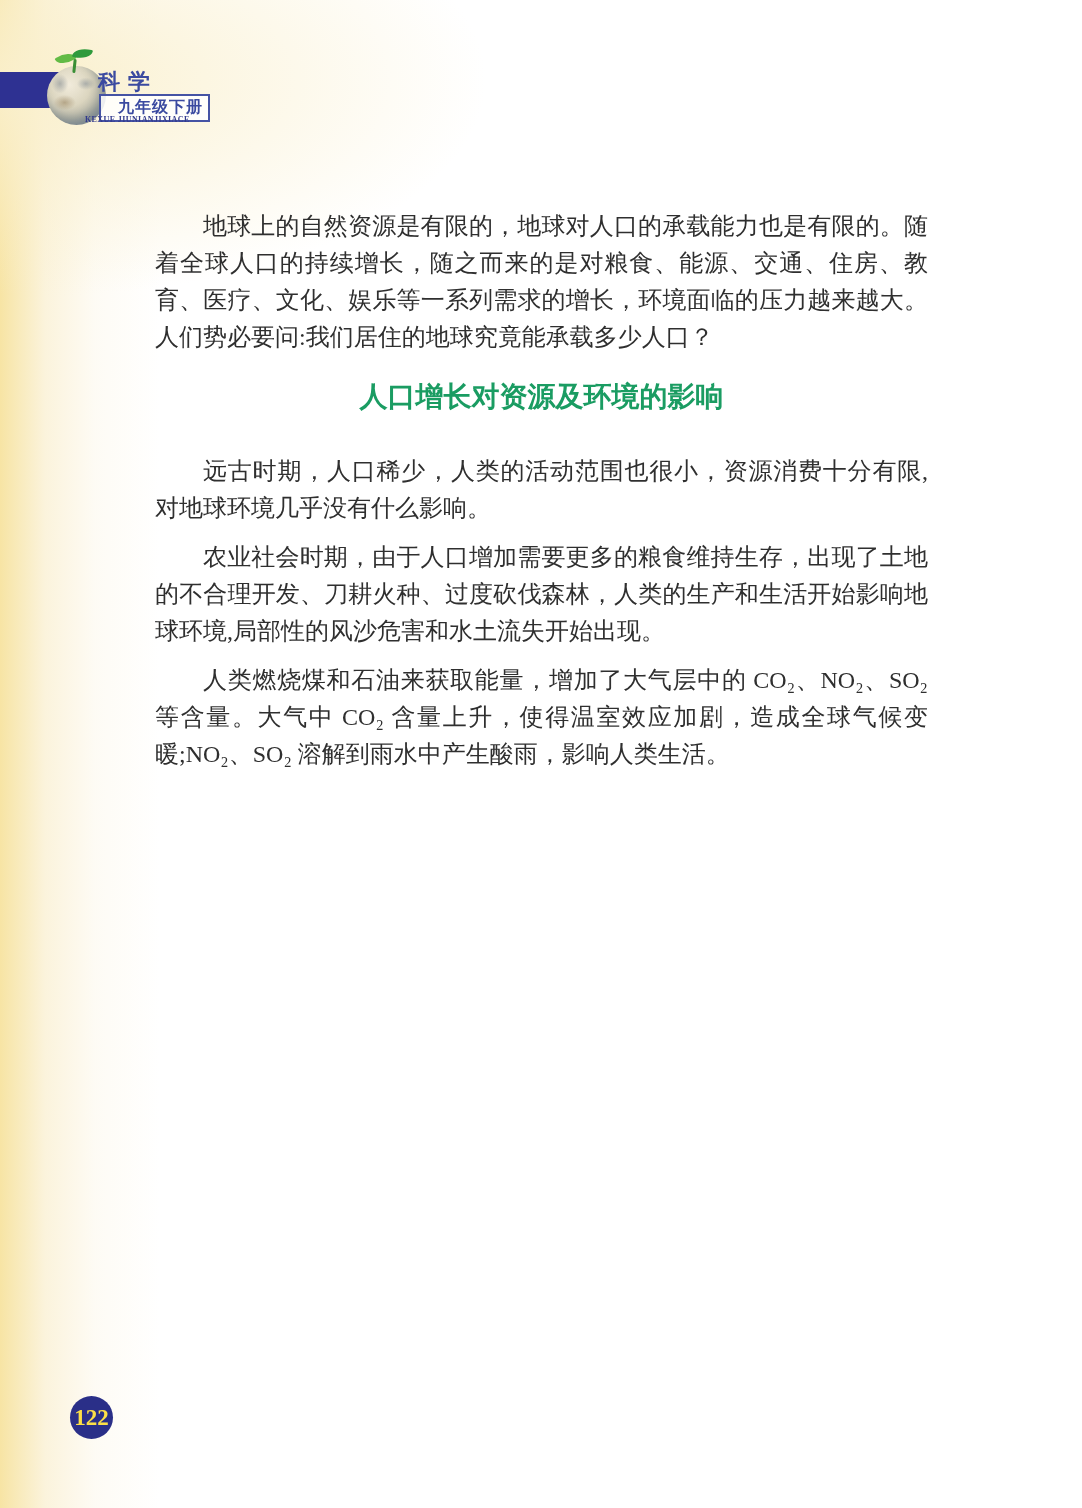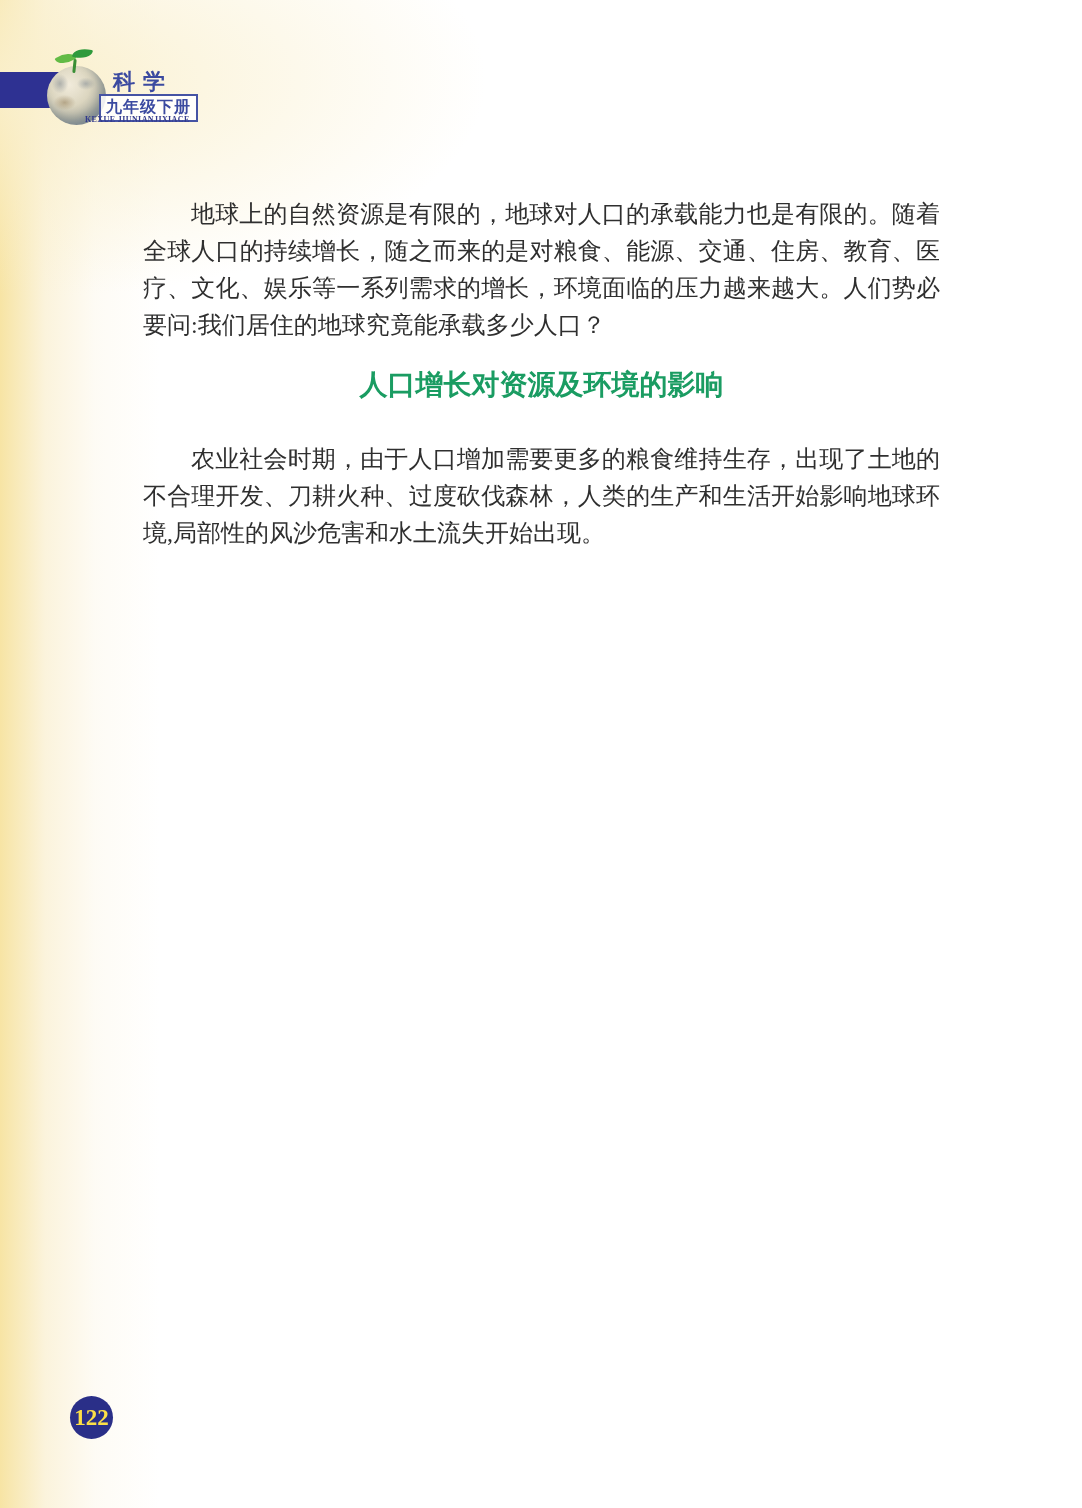--- a/index.html
+++ b/index.html
@@ -51,31 +51,31 @@
   .leaf {
     position: absolute;
     width: 19px; height: 11px;
     border-radius: 1px 100% 1px 100%;
   }
   .leaf-left  { left: -2px; top: 6px; background: #63bb45; transform: rotate(-32deg); }
   .leaf-right { left: 15px; top: 1px; background: #2f9a3c; transform: rotate(14deg) scaleX(-1); }
 
   .logo-title {
     position: absolute;
-    left: 113px; top: 67px;
+    left: 98px; top: 67px;
     font-size: 22px; font-weight: bold;
     letter-spacing: 8px;
     color: #3b4aa0;
     font-family: "Liberation Sans", "DejaVu Sans", sans-serif;
     z-index: 5; white-space: nowrap;
   }
   .logo-subtitle-box {
     position: absolute;
     left: 99px; top: 94px;
-    padding: 1px 5px 2px 5px;
+    padding: 1px 5px 2px 17px;
     border: 2px solid #4553a4;
     background: rgba(255,255,255,0.85);
     color: #3b4aa0;
     font-size: 16px; font-weight: bold;
     letter-spacing: 1px;
     font-family: "Liberation Sans", "DejaVu Sans", sans-serif;
     z-index: 5; white-space: nowrap;
   }
   .logo-roman {
     position: absolute;
@@ -91,21 +91,21 @@
   .content {
     position: absolute;
     left: 143px; top: 196px;
     width: 797px;
     color: #2f2f2f;
     font-size: 24px;
     line-height: 37px;
     text-align: justify;
     text-justify: inter-ideograph;
   }
-  .para { margin: 0; text-indent: 2em; }
+  .para { margin: 12px; text-indent: 2em; }
   .section-heading {
     margin: 20px 0 35px 0;
     font-family: "Liberation Sans", "DejaVu Sans", sans-serif;
     font-weight: bold;
     font-size: 28px;
     line-height: 42px;
     color: #1a9c62;
     text-align: center;
     text-indent: 0;
   }
@@ -140,19 +140,21 @@
     <div class="logo-title">科学</div>
     <div class="logo-subtitle-box">
       <span>九年级下册</span>
     </div>
     <div class="logo-roman">KEXUE JIUNIANJIXIACE</div>
   </header>
 
   <main class="content">
     <p class="para">地球上的自然资源是有限的，地球对人口的承载能力也是有限的。随着全球人口的持续增长，随之而来的是对粮食、能源、交通、住房、教育、医疗、文化、娱乐等一系列需求的增长，环境面临的压力越来越大。人们势必要问:我们居住的地球究竟能承载多少人口？</p>
     <h2 class="section-heading">人口增长对资源及环境的影响</h2>
+    <p class="para">远古时期，人口稀少，人类的活动范围也很小，资源消费十分有限,对地球环境几乎没有什么影响。</p>
     <p class="para">农业社会时期，由于人口增加需要更多的粮食维持生存，出现了土地的不合理开发、刀耕火种、过度砍伐森林，人类的生产和生活开始影响地球环境,局部性的风沙危害和水土流失开始出现。</p>
+    <p class="para">人类燃烧煤和石油来获取能量，增加了大气层中的 CO₂、NO₂、SO₂ 等含量。大气中 CO₂ 含量上升，使得温室效应加剧，造成全球气候变暖;NO₂、SO₂ 溶解到雨水中产生酸雨，影响人类生活。</p>
   </main>
 
   <footer>
     <div class="page-number">122</div>
   </footer>
 </div>
 
 </body></html>

